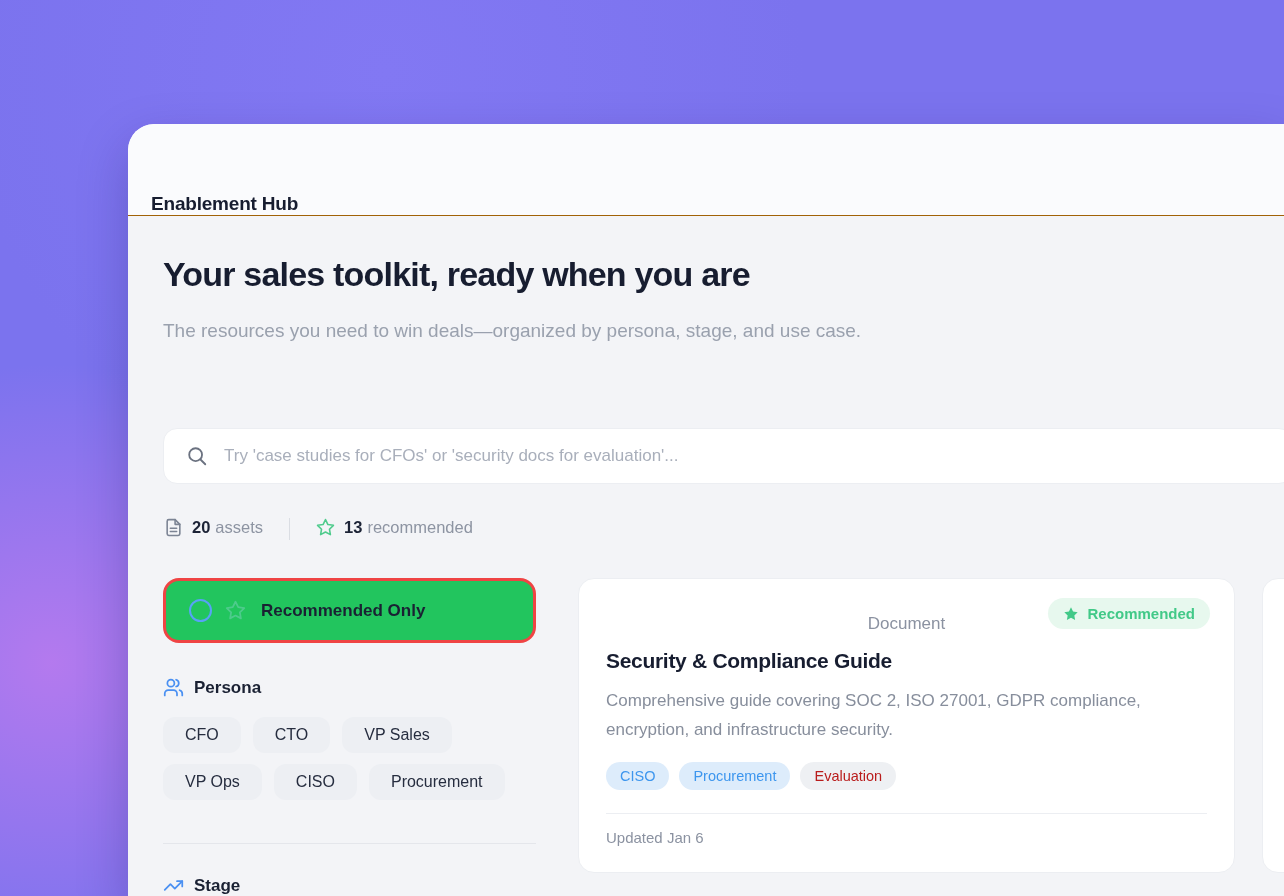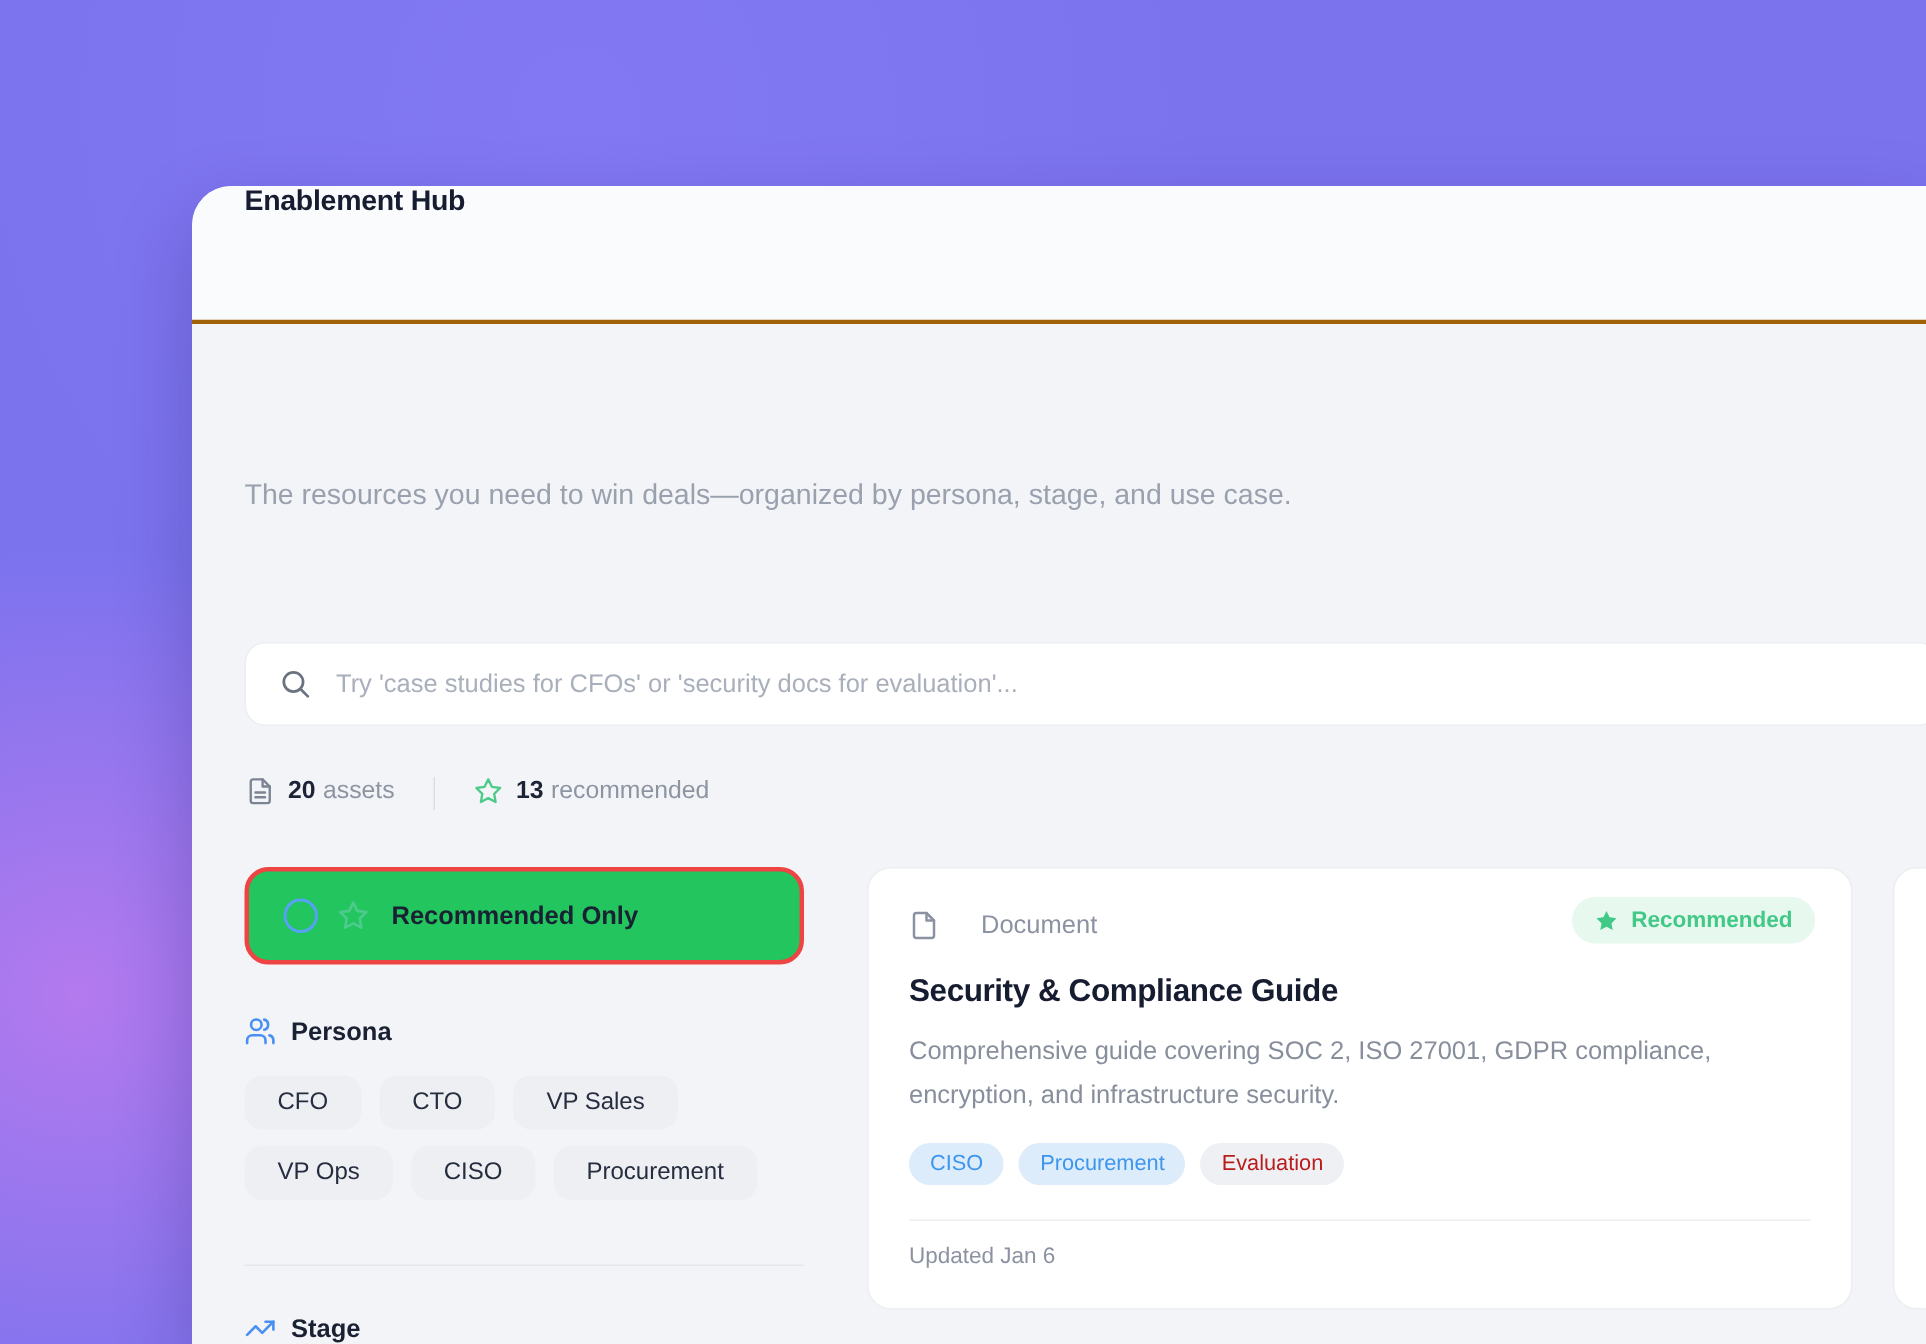--- a/index.html
+++ b/index.html
@@ -14,22 +14,22 @@
       #7b73ee;
   }
 
   .panel {
     position:absolute; left:128px; top:124px; width:1156px; height:772px;
     background:#f3f4f7; border-radius:26px 0 0 0; overflow:hidden;
     box-shadow:0 20px 50px rgba(30,20,90,0.25);
   }
   .panel-header {
     position:absolute; left:0; top:0; width:100%; height:92px;
-    background:#fafbfd; border-bottom:3px solid #a16207;
-    display:flex; align-items:flex-start; padding-left:35px;
+    background:#fafbfd; border-bottom:1px solid #a16207;
+    display:flex; align-items:flex-end; padding-left:23px;
     border-radius:26px 0 0 0;
   }
   .app-title { font-size:19px; font-weight:700; color:#171d30; letter-spacing:-0.2px; }
 
   .hero-title {
     position:absolute; left:35px; top:131px;
     font-size:34px; font-weight:800; color:#171d30; letter-spacing:-0.8px;
   }
   .hero-subtitle {
     position:absolute; left:35px; top:188px; width:820px;
@@ -92,21 +92,21 @@
 
   
   .asset-card {
     position:absolute; top:454px; width:657px; height:295px;
     background:#ffffff; border:1px solid #eceef2; border-radius:16px;
     padding:24px 27px 0 27px; cursor:pointer;
   }
   .card-1 { left:450px; }
   .card-2 { left:1134px; }
 
-  .card-type-row { display:flex; align-items:center; gap:28px; height:28px; }
+  .card-type-row { display:flex; align-items:center; gap:11px; height:28px;flex-direction:column; }
   .file-icon { width:20px; height:24px; }
   .card-type { font-size:17px; color:#8b92a1; }
 
   .reco-badge {
     position:absolute; right:24px; top:19px; height:31px;
     background:#e7f8ee; border-radius:16px; display:flex; align-items:center;
     padding:0 15px; gap:8px;
   }
   .reco-badge .badge-star { width:16px; height:16px; }
   .reco-badge .badge-text { font-size:15px; font-weight:700; color:#42c988; }
@@ -128,20 +128,21 @@
 </head>
 <body>
 
 <div class="stage">
   <div class="panel">
 
     <div class="panel-header">
       <div class="app-title">Enablement Hub</div>
     </div>
 
+    <h1 class="hero-title">Your sales toolkit, ready when you are</h1>
     <p class="hero-subtitle">The resources you need to win deals—organized by persona, stage, and use case.</p>
 
     <div class="search-bar">
       <svg class="search-icon" viewBox="0 0 24 24" fill="none" stroke="#6b7280" stroke-width="2" stroke-linecap="round">
         <circle cx="10.5" cy="10.5" r="7"></circle>
           <line x1="15.8" y1="15.8" x2="21" y2="21"></line>
       </svg>
       <input class="search-input" type="text" placeholder="Try 'case studies for CFOs' or 'security docs for evaluation'..." style="">
     </div>
 

